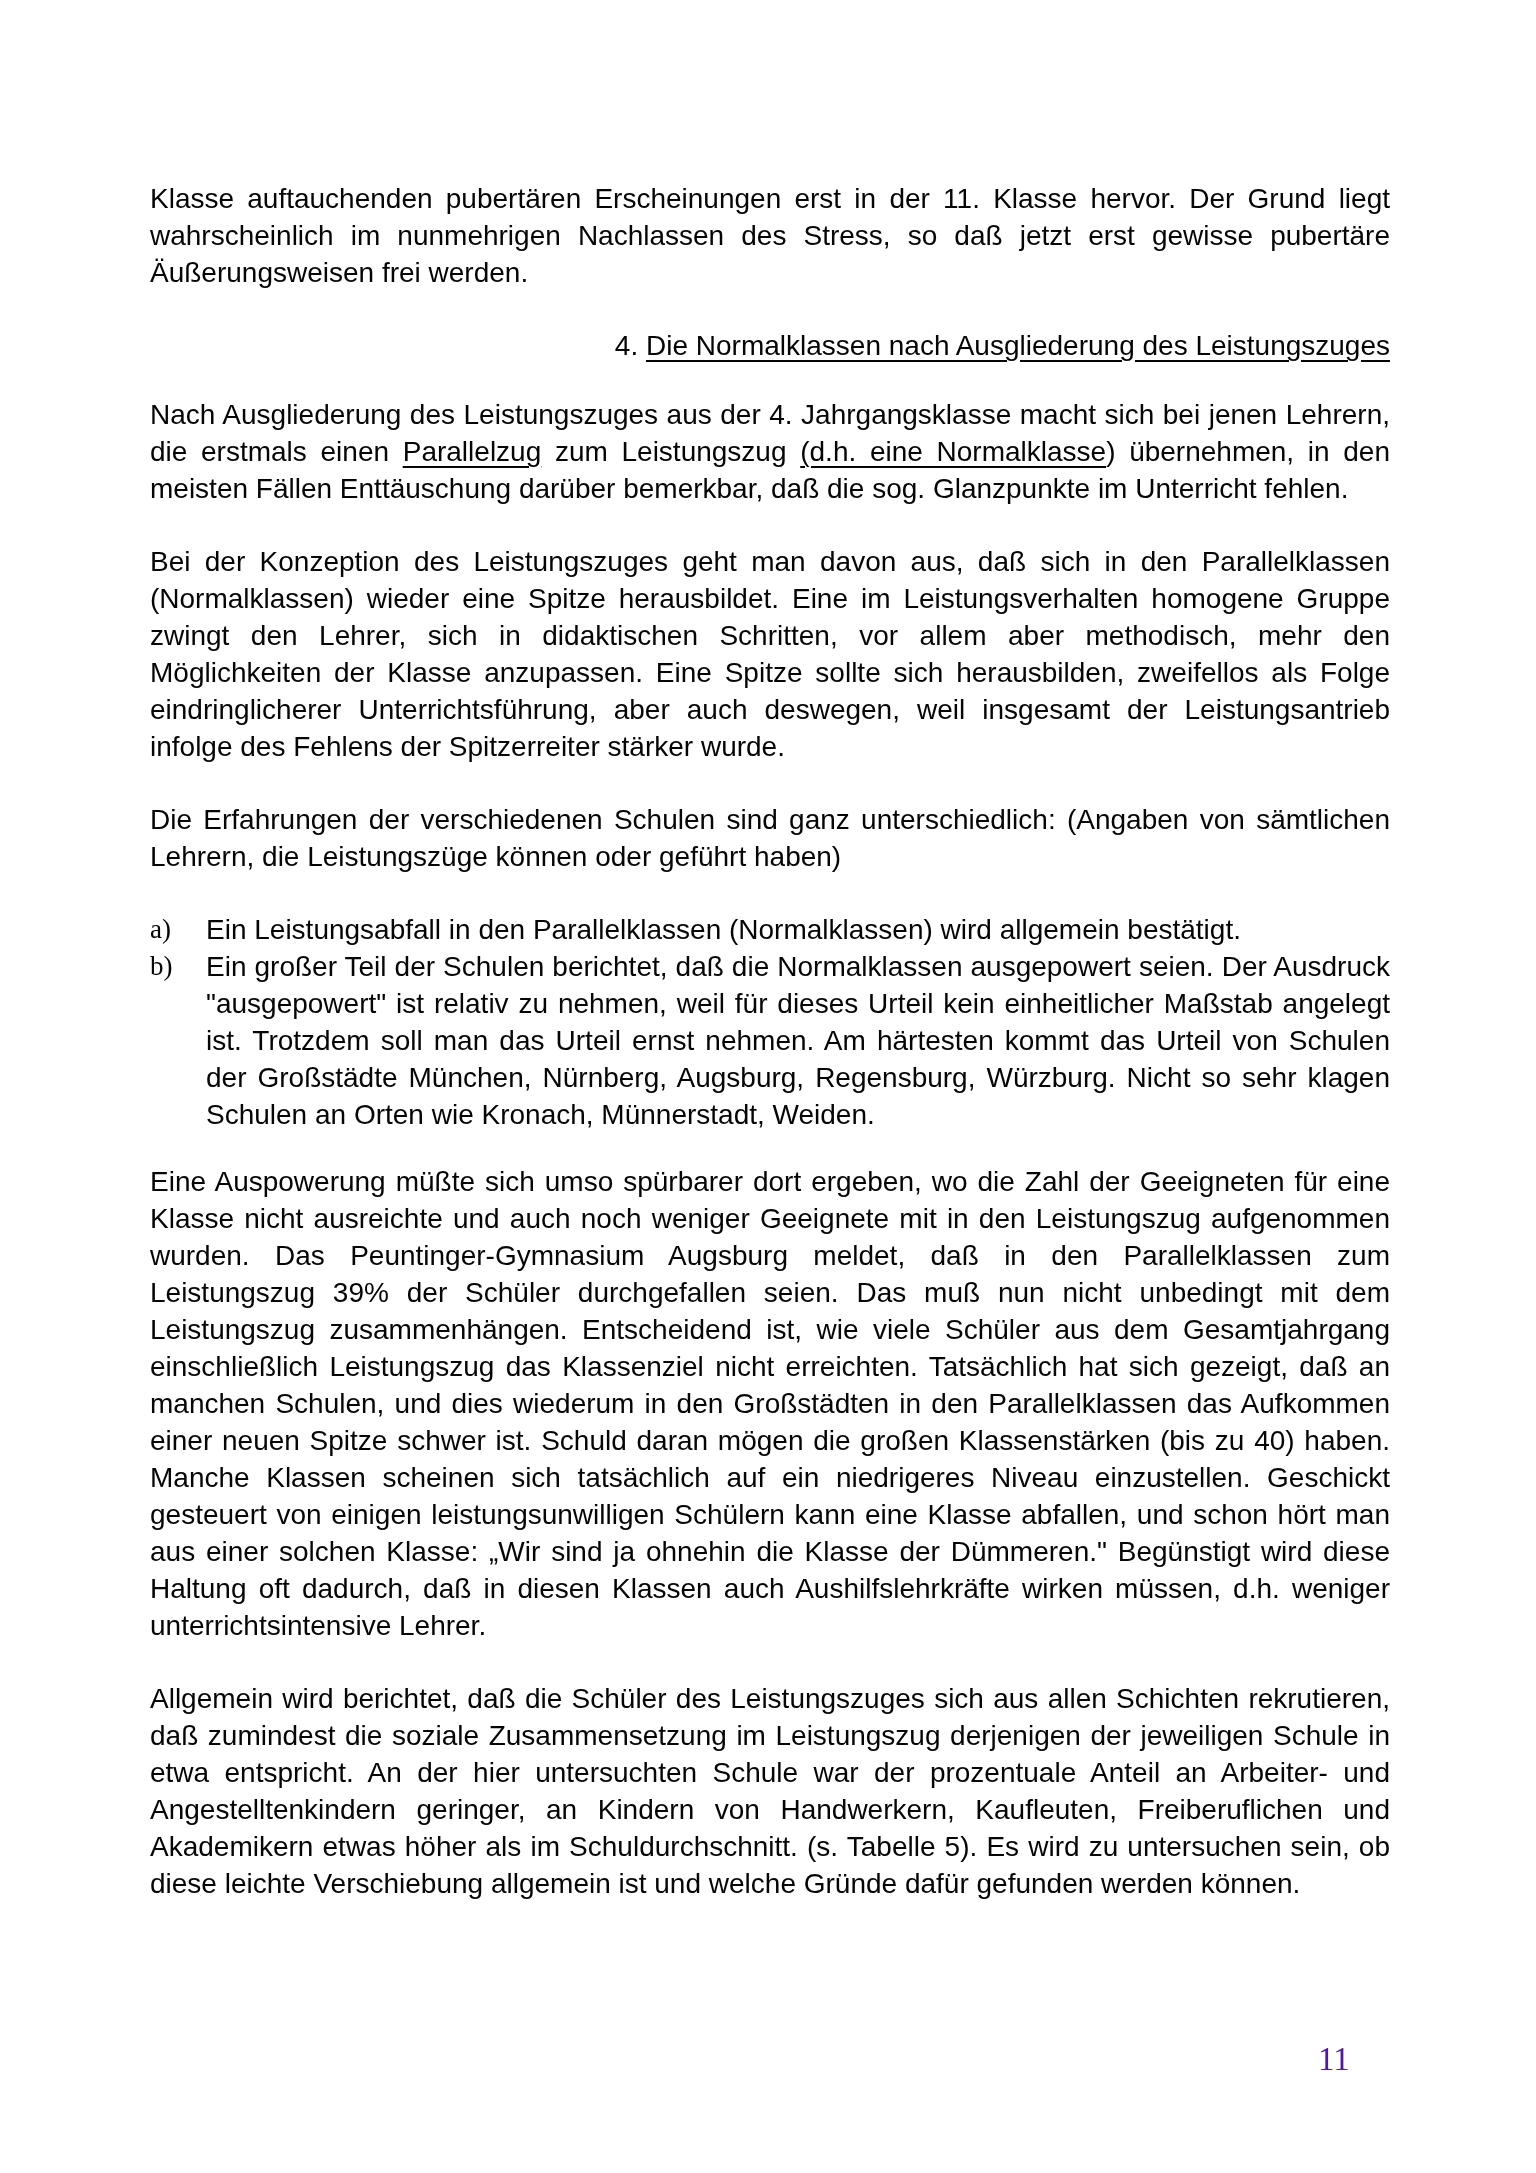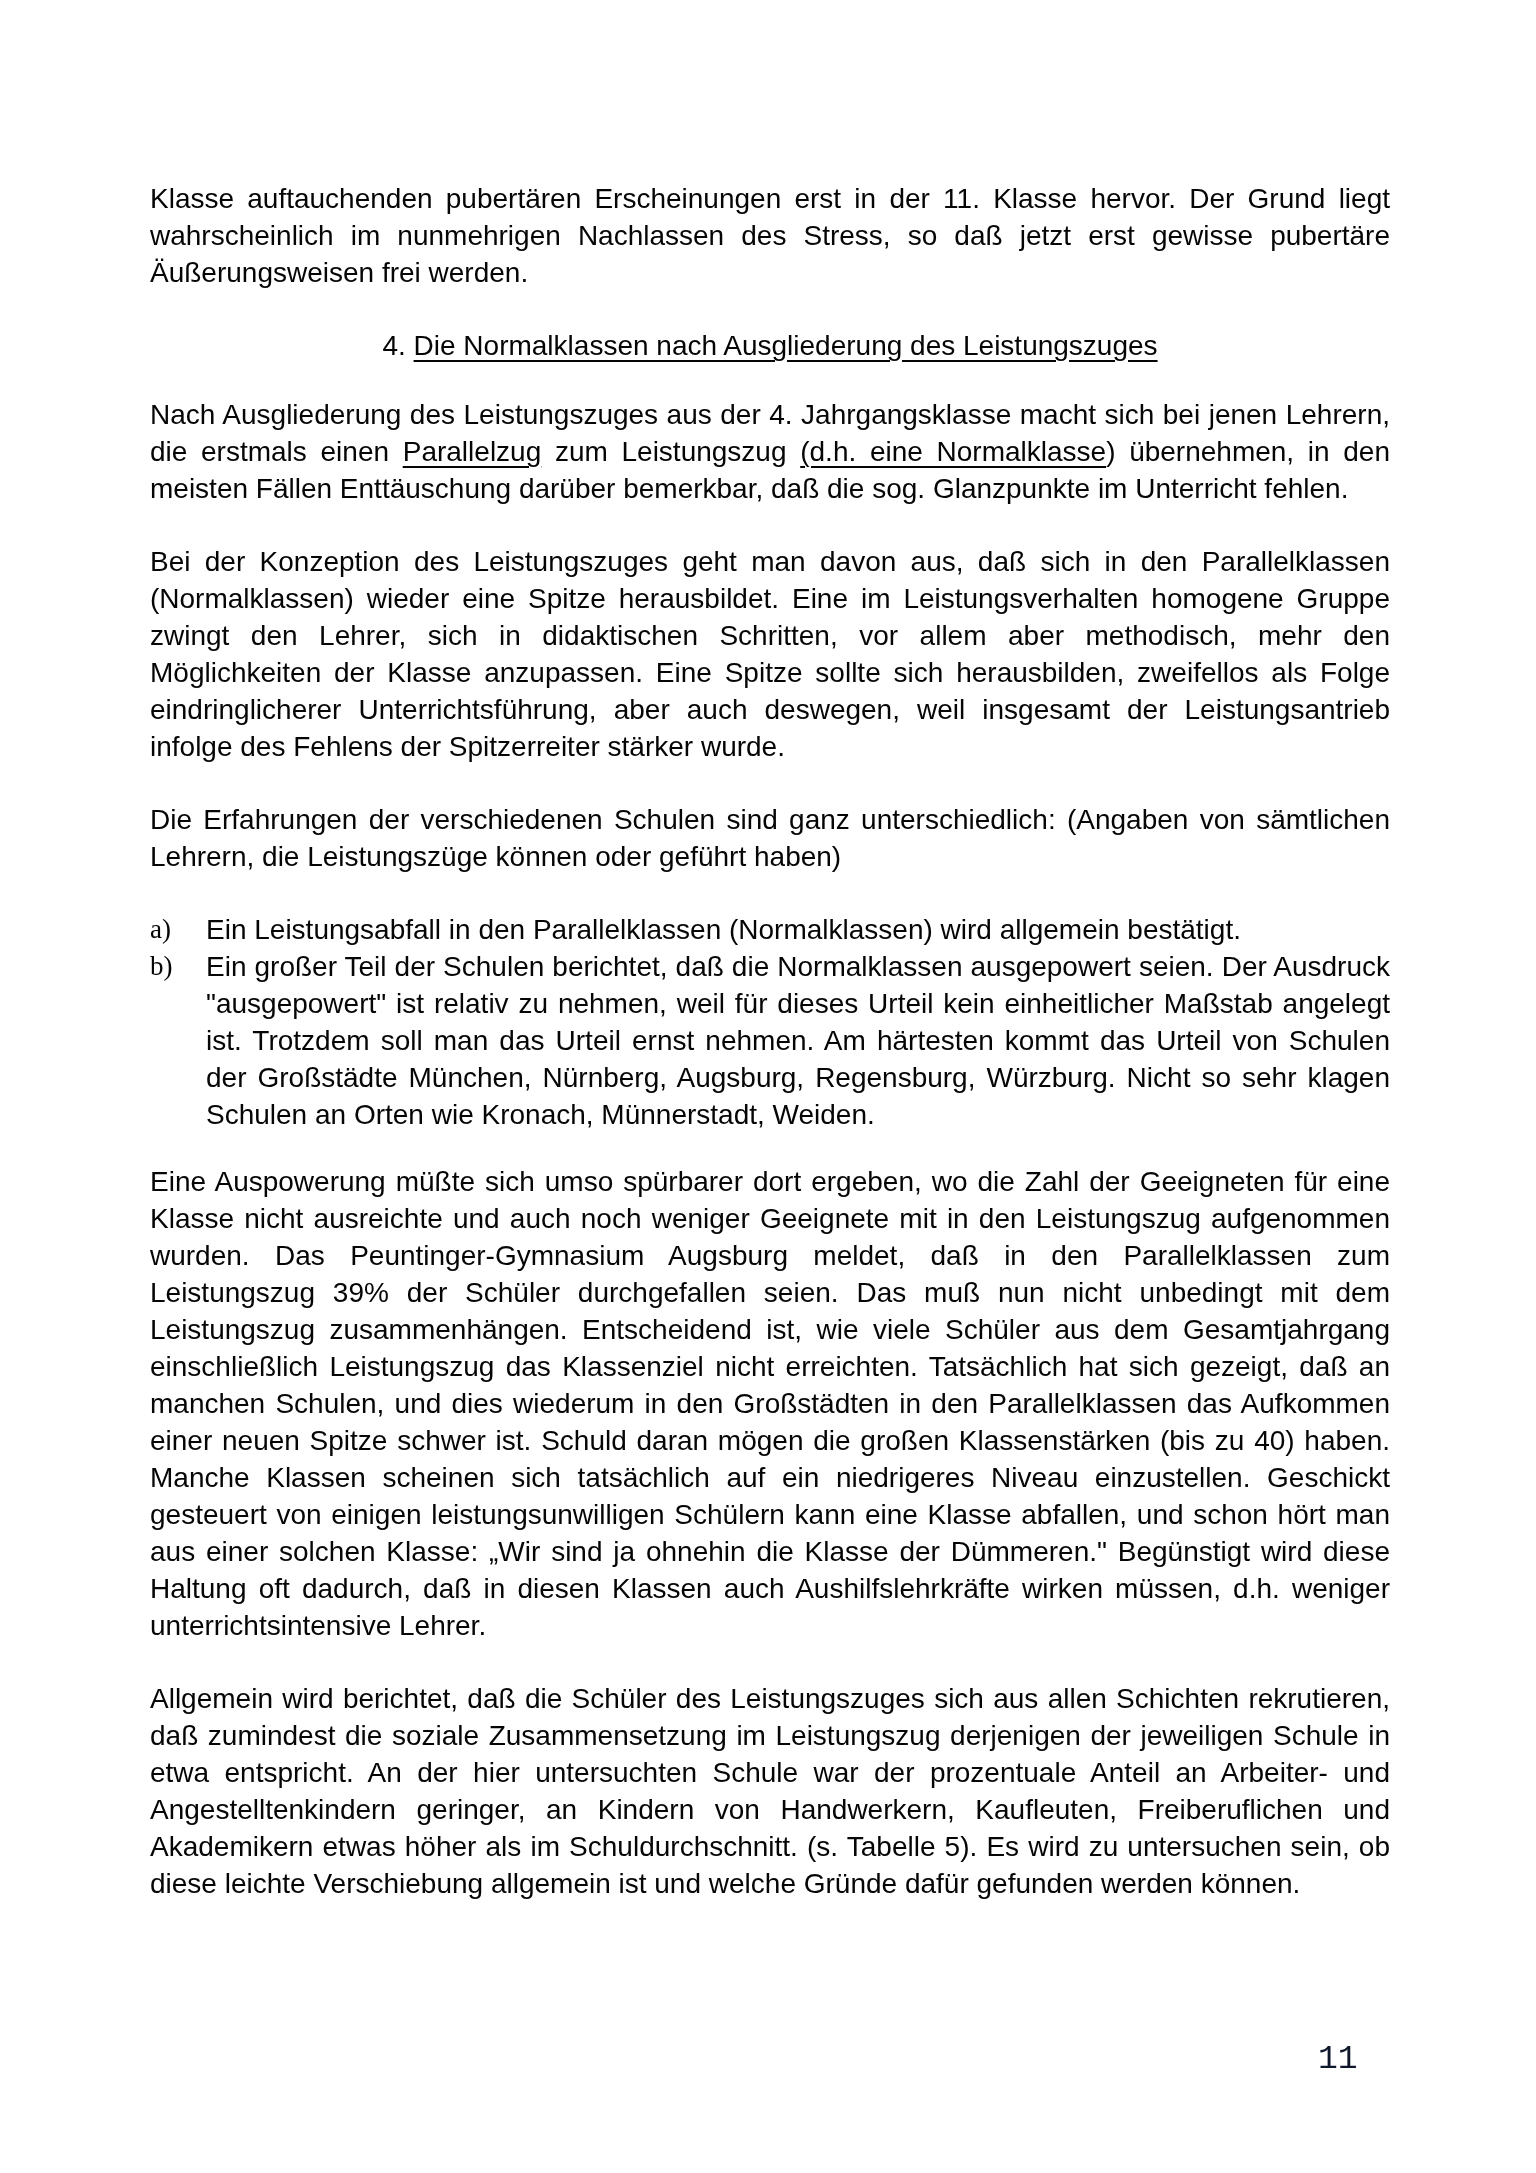--- a/index.html
+++ b/index.html
@@ -26,21 +26,21 @@
     color: #050505;
   }
   .para {
     margin: 0 0 36px 0;
     text-align: justify;
   }
   .heading {
     margin: 0 0 32px 0;
     font-size: 28px;
     font-weight: normal;
-    text-align: center;
+    text-align: right;
   }
   .u {
     text-decoration: underline;
     text-decoration-thickness: 2px;
     text-underline-offset: 5px;
   }
   .list {
     margin: 0 0 30px 0;
   }
   .list-item {
@@ -54,24 +54,24 @@
     font-size: 27px;
   }
   .li-text {
     flex: 1 1 auto;
     text-align: justify;
   }
   .page-number {
     position: absolute;
     left: 1318px;
     top: 2040px;
-    font-family: Liberation Mono, monospace;
+    font-family: Liberation Serif, serif;
     font-size: 33px;
     line-height: 1.2;
-    color: #0f172a;
+    color: #4c1d95;
   }
 </style>
 </head>
 <body>
 
 <div class="page">
   <div class="content">
 
     <p class="para">Klasse auftauchenden pubertären Erscheinungen erst in der 11. Klasse hervor. Der Grund liegt wahrscheinlich im nunmehrigen Nachlassen des Stress, so daß jetzt erst gewisse pubertäre Äußerungsweisen frei werden.</p>
 

